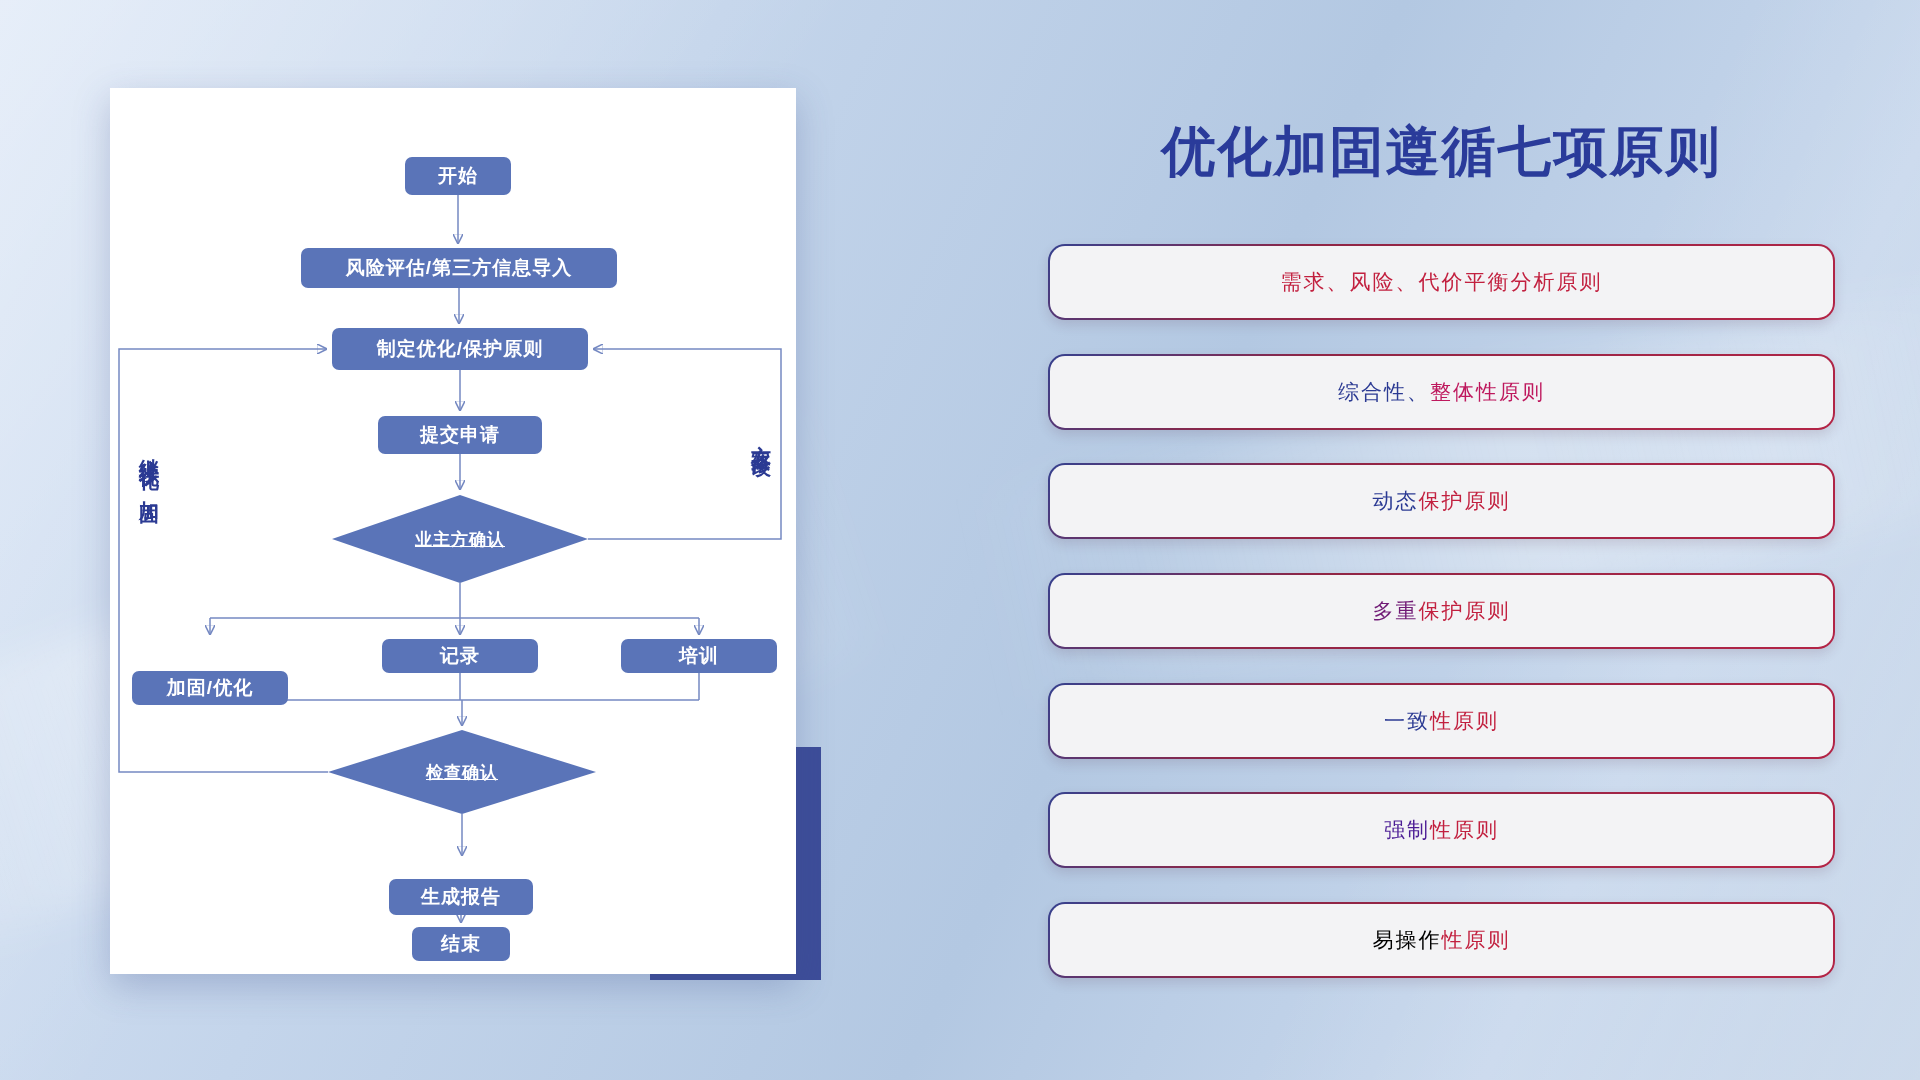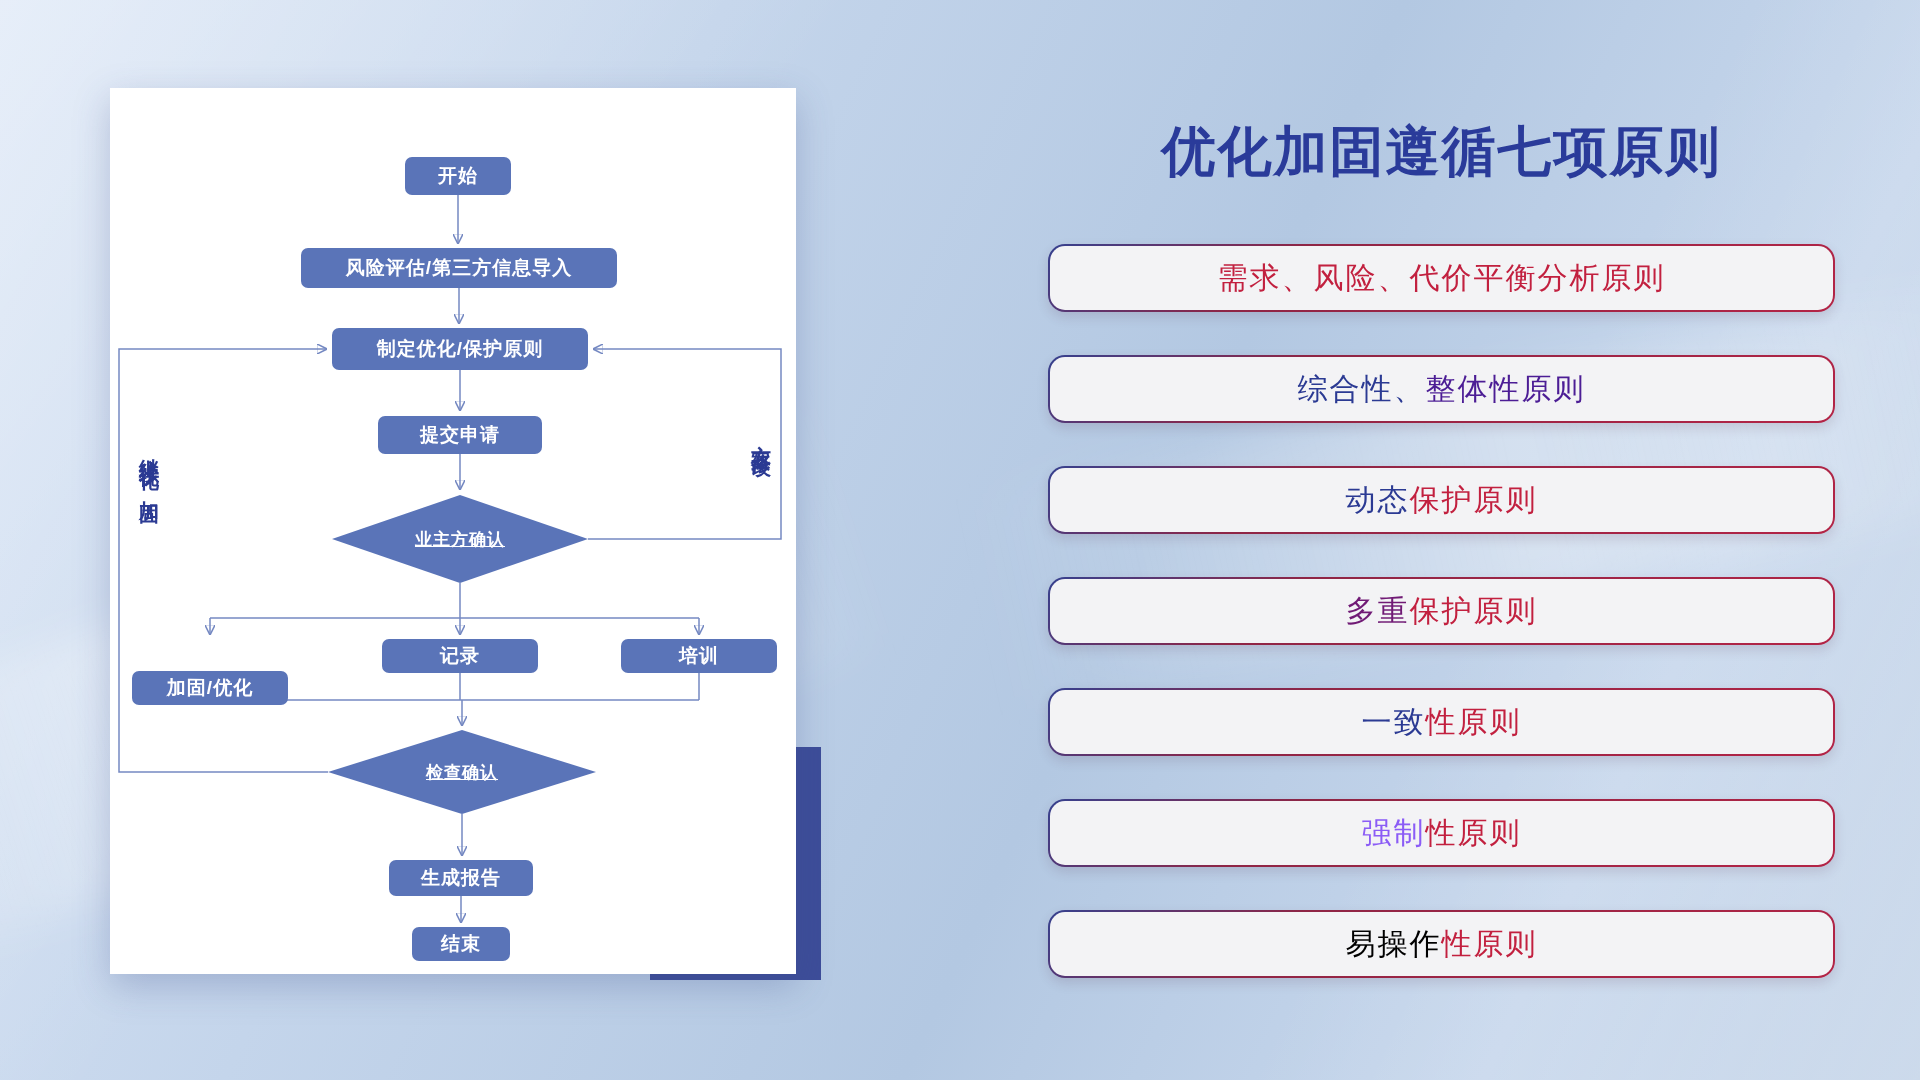--- a/index.html
+++ b/index.html
@@ -32,23 +32,23 @@
             color:var(--blue,#2b3a93); font-weight:bold; font-size:20px; letter-spacing:4px; white-space:nowrap; }
 
   
   .panel-title { position:absolute; left:1048px; top:116px; width:787px; text-align:center;
                  font-size:54px; font-weight:bold; color:var(--title_blue,#2a3b9a); letter-spacing:2px; }
   .principles { position:absolute; left:1048px; top:244px; width:787px; height:734px;
                 display:flex; flex-direction:column; justify-content:space-between; }
   .pill { border-radius:17px; padding:2px;
           background:linear-gradient(140deg, #35418f 0%, #8f2545 30%, #b32446 100%);
           box-shadow:0 5px 12px rgba(80,40,70,.15); }
-  .pill-inner { border-radius:15px; background:#f3f3f5; height:64px;
+  .pill-inner { border-radius:15px; background:#f3f3f5; height:72px;
                 display:flex; align-items:center; justify-content:center;
-                font-size:30px; letter-spacing:2px; }
+                font-size:21px; letter-spacing:2px; }
 </style>
 </head>
 <body>
 
 <div class="stage">
   <div class="bg-streak s1"></div>
   <div class="bg-streak s2"></div>
 
   <div class="card-shadow"></div>
 
@@ -81,38 +81,38 @@
 
     <div class="node rect" style="left:348px;top:88px;width:106px;height:38px">开始</div>
     <div class="node rect" style="left:349px;top:180px;width:316px;height:40px">风险评估/第三方信息导入</div>
     <div class="node rect" style="left:350px;top:261px;width:256px;height:42px">制定优化/保护原则</div>
     <div class="node rect" style="left:350px;top:347px;width:164px;height:38px">提交申请</div>
     <div class="node diamond" style="left:350px;top:451px;width:256px;height:88px">业主方确认</div>
     <div class="node rect" style="left:100px;top:600px;width:156px;height:34px">加固/优化</div>
     <div class="node rect" style="left:350px;top:568px;width:156px;height:34px">记录</div>
     <div class="node rect" style="left:589px;top:568px;width:156px;height:34px">培训</div>
     <div class="node diamond" style="left:352px;top:684px;width:268px;height:84px">检查确认</div>
-    <div class="node rect" style="left:351px;top:790px;width:144px;height:36px">生成报告</div>
+    <div class="node rect" style="left:351px;top:809px;width:144px;height:36px">生成报告</div>
     <div class="node rect" style="left:351px;top:856px;width:98px;height:34px">结束</div>
 
     <div class="vlabel" style="left:40px;top:380px">继续优化/加固</div>
     <div class="vlabel" style="left:652px;top:349px">方案修改</div>
   </div>
 
   <div class="panel-title">优化加固遵循七项原则</div>
   <div class="principles">
       <div class="pill">
         <div class="pill-inner">
           <span style="color: rgb(194, 32, 63);">需求、风险、代价平衡分析原则</span>
         </div>
       </div>
       <div class="pill">
         <div class="pill-inner">
           <span style="color: rgb(43, 58, 147);">综合性、</span>
-          <span style="color: #4c1d95;">整体性原则</span>
+          <span style="color: #be185d;">整体性原则</span>
         </div>
       </div>
       <div class="pill">
         <div class="pill-inner">
           <span style="color: rgb(43, 58, 147);">动态</span>
           <span style="color: rgb(194, 32, 63);">保护原则</span>
         </div>
       </div>
       <div class="pill">
         <div class="pill-inner">
@@ -121,21 +121,21 @@
         </div>
       </div>
       <div class="pill">
         <div class="pill-inner">
           <span style="color: rgb(43, 58, 147);">一致</span>
           <span style="color: rgb(194, 32, 63);">性原则</span>
         </div>
       </div>
       <div class="pill">
         <div class="pill-inner">
-          <span style="color: #8b5cf6;">强制</span>
+          <span style="color: #4c1d95;">强制</span>
           <span style="color: rgb(194, 32, 63);">性原则</span>
         </div>
       </div>
       <div class="pill">
         <div class="pill-inner">
           <span style="color: #000000; text-align: right;">易操作</span>
           <span style="color: rgb(194, 32, 63);">性原则</span>
         </div>
       </div>
     </div>

